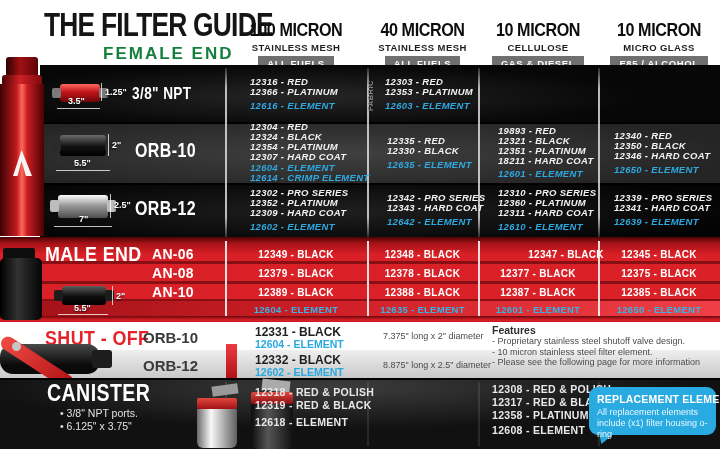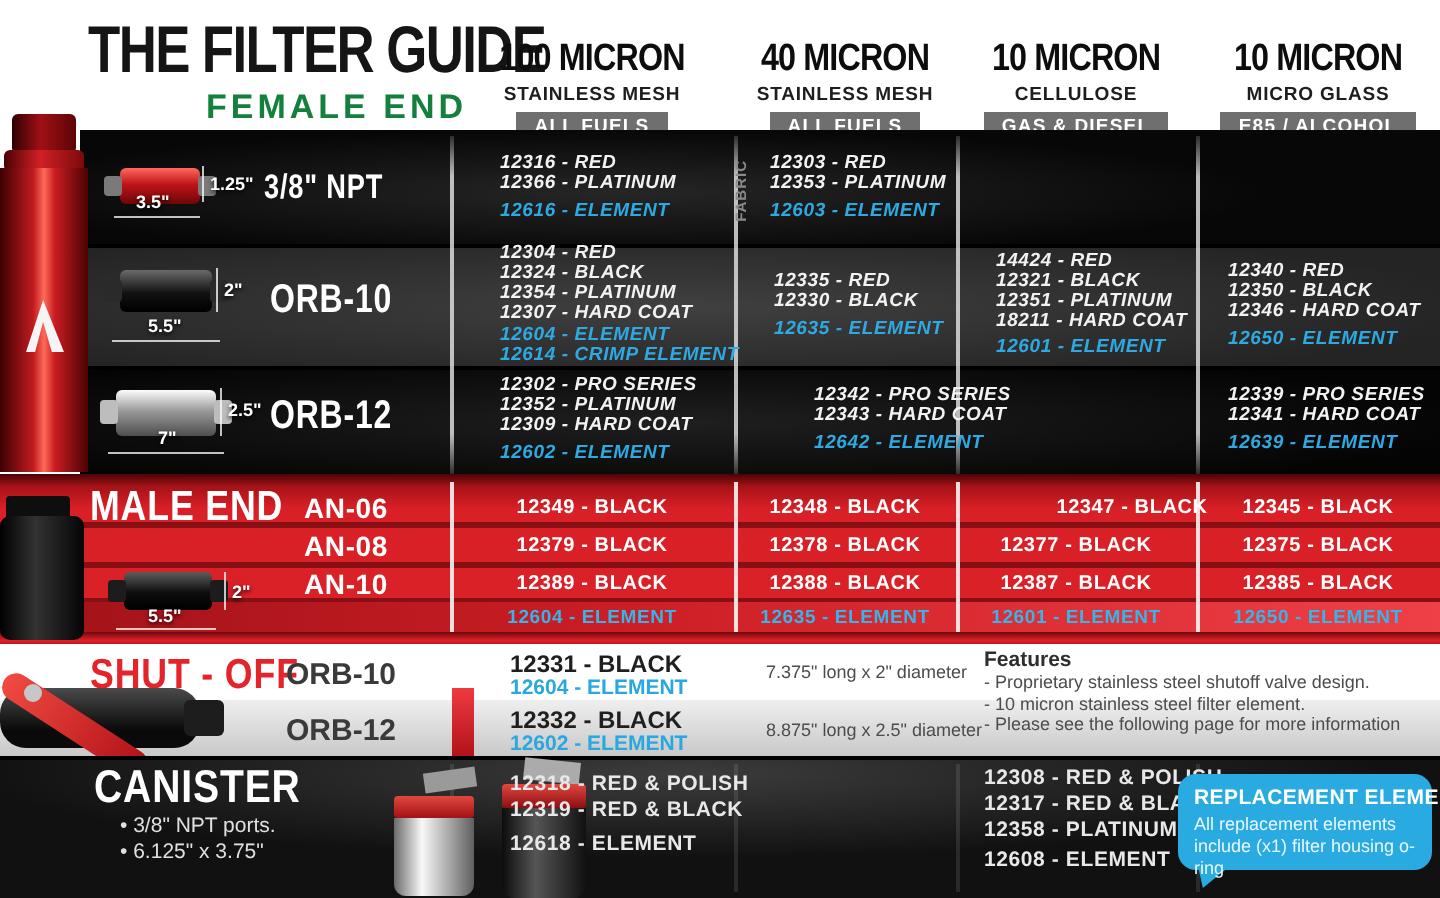--- a/index.html
+++ b/index.html
@@ -171,21 +171,21 @@
     <div class="pl el">12604 - ELEMENT</div>
     <div class="pl el">12614 - CRIMP ELEMENT</div>
   </div>
   <div class="cellblock" style="left:387px;top:122px;height:61px;">
     <div class="pl">12335 - RED</div>
     <div class="pl">12330 - BLACK</div>
     <div class="gap"></div>
     <div class="pl el">12635 - ELEMENT</div>
   </div>
   <div class="cellblock" style="left:498px;top:122px;height:61px;">
-    <div class="pl">14424 - RED</div>
+    <div class="pl">19893 - RED</div>
     <div class="pl">12321 - BLACK</div>
     <div class="pl">12351 - PLATINUM</div>
     <div class="pl">18211 - HARD COAT</div>
     <div class="gap" style="height:3px;"></div>
     <div class="pl el">12601 - ELEMENT</div>
   </div>
   <div class="cellblock" style="left:614px;top:122px;height:61px;">
     <div class="pl">12340 - RED</div>
     <div class="pl">12350 - BLACK</div>
     <div class="pl">12346 - HARD COAT</div>
@@ -204,25 +204,32 @@
   <div class="dim" style="left:79px;top:214px;">7"</div>
   <div class="rowlabel" style="left:135px;top:197px;font-size:20px;">ORB-12</div>
 
   <div class="cellblock" style="left:250px;top:183px;height:54px;">
     <div class="pl">12302 - PRO SERIES</div>
     <div class="pl">12352 - PLATINUM</div>
     <div class="pl">12309 - HARD COAT</div>
     <div class="gap"></div>
     <div class="pl el">12602 - ELEMENT</div>
   </div>
-  <div class="cellblock" style="left:387px;top:183px;height:54px;margin-left:20px;">
+  <div class="cellblock" style="left:387px;top:183px;height:54px;">
     <div class="pl">12342 - PRO SERIES</div>
     <div class="pl">12343 - HARD COAT</div>
     <div class="gap"></div>
     <div class="pl el">12642 - ELEMENT</div>
+  </div>
+  <div class="cellblock" style="left:498px;top:183px;height:54px;">
+    <div class="pl">12310 - PRO SERIES</div>
+    <div class="pl">12360 - PLATINUM</div>
+    <div class="pl">12311 - HARD COAT</div>
+    <div class="gap"></div>
+    <div class="pl el">12610 - ELEMENT</div>
   </div>
   <div class="cellblock" style="left:614px;top:183px;height:54px;">
     <div class="pl">12339 - PRO SERIES</div>
     <div class="pl">12341 - HARD COAT</div>
     <div class="gap"></div>
     <div class="pl el">12639 - ELEMENT</div>
   </div>
 
   <div class="male-bg"></div>
   <div class="mrow-sep" style="top:261px;"></div>

